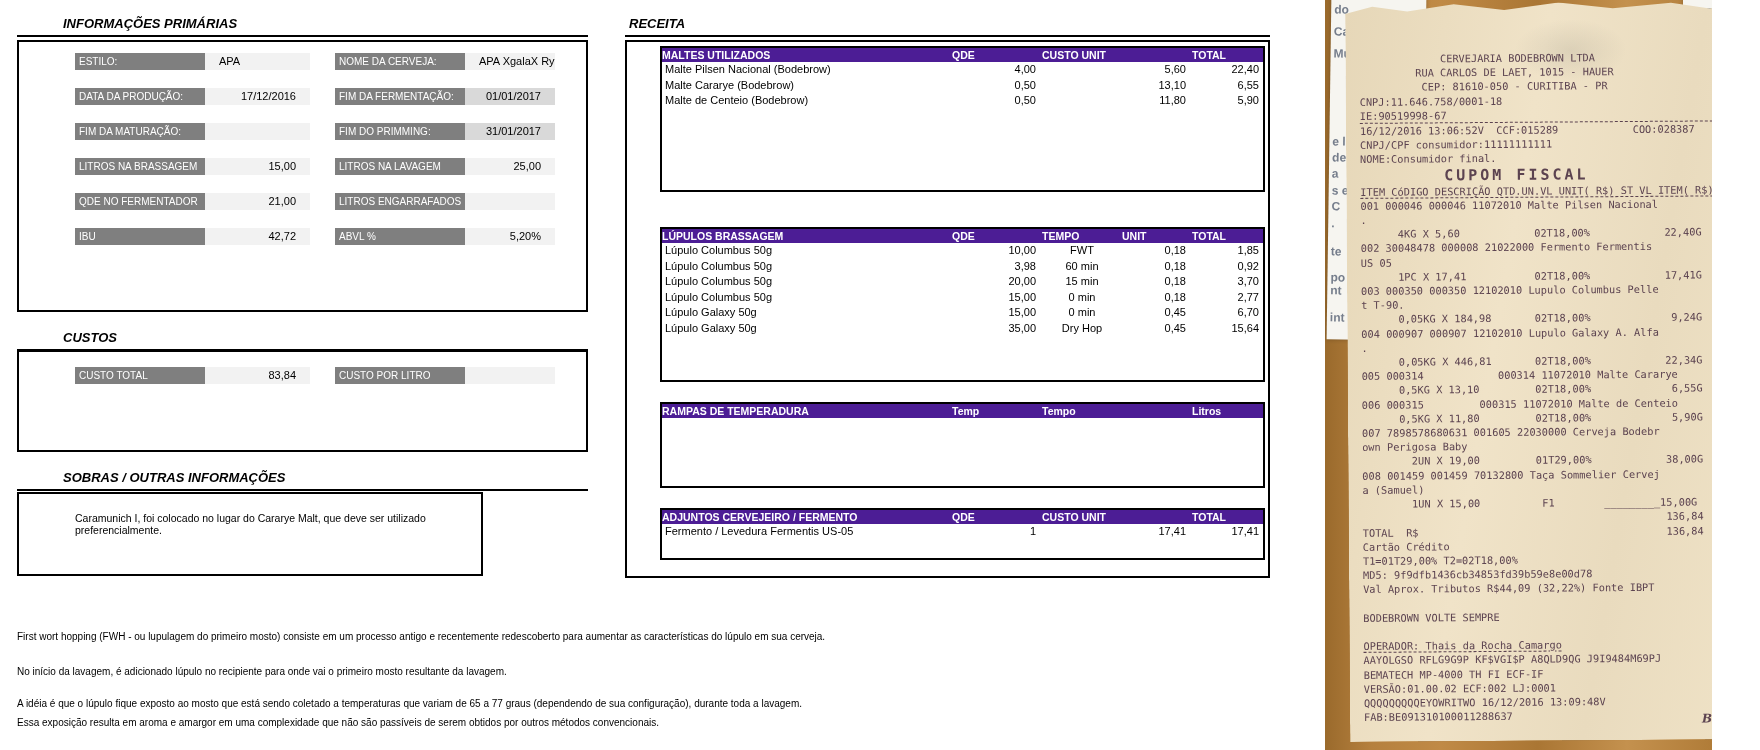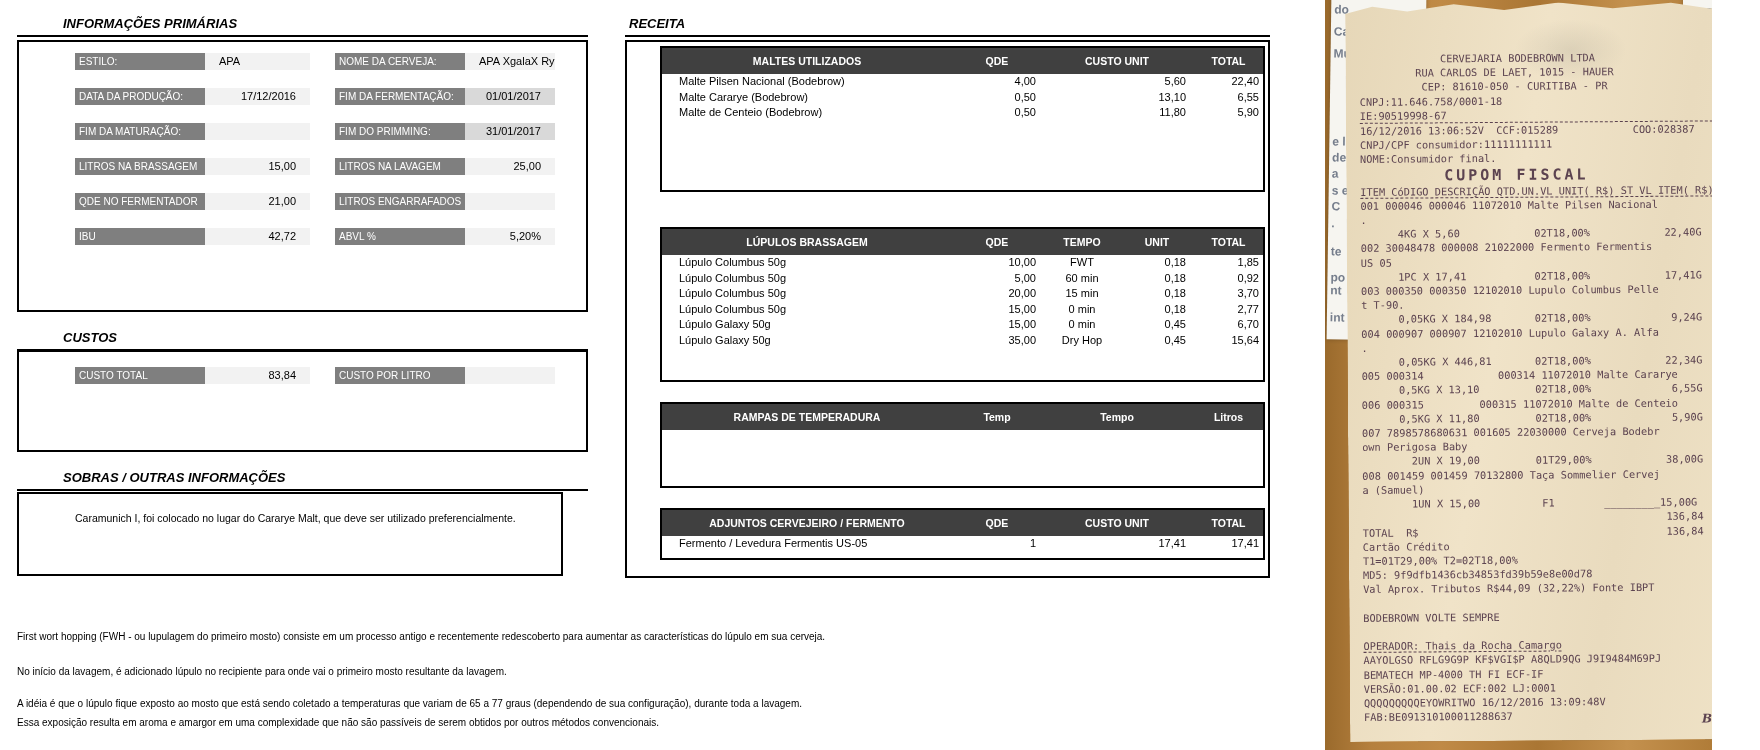--- a/index.html
+++ b/index.html
@@ -21,25 +21,25 @@
          padding:0 0 0 4px; white-space:nowrap; overflow:hidden; }
   .val { background:#F2F2F2; font-size:11px; line-height:17px; height:17px; padding:0 14px;
          color:#000; white-space:nowrap; overflow:hidden; }
   .val.num { text-align:right; }
   .val.muted { background:#D9D9D9; }
   .val.hl { background:#FFFF00; }
 
   
   .tbox { position:absolute; border:2px solid #000; background:#fff; overflow:hidden; }
   table { border-collapse:collapse; width:100%; table-layout:fixed; }
-  th { background:#404040; color:#fff; font-size:10.5px; font-weight:bold; height:26px;
-       text-align:center; white-space:nowrap; overflow:hidden; }
+  th { background:#4c1d95; color:#fff; font-size:10.5px; font-weight:bold; height:14px;
+       text-align:left; white-space:nowrap; overflow:hidden; }
   td { font-size:11px; height:15.5px; line-height:15px; padding:0 2px; color:#000;
        white-space:nowrap; overflow:hidden; }
-  td.l { text-align:left; padding-left:17px; }
+  td.l { text-align:left; padding-left:3px; }
   td.r { text-align:right; padding-right:6px; }
   td.c { text-align:center; }
 
   .note { font-size:10.5px; color:#000; }
   .footnote { position:absolute; left:17px; font-size:10px; color:#000; white-space:nowrap; }
 
   
   #photo { position:absolute; left:1325px; top:0; width:387px; height:750px; overflow:hidden;
            background:linear-gradient(90deg,#9a6a2c 0%,#b5803e 12%,#c08a46 30%,#aa7634 55%,#c4914e 78%,#b07c38 100%); }
   .paper { position:absolute; background:#f6f5f0; box-shadow:0 0 4px rgba(0,0,0,.25); }
@@ -123,21 +123,21 @@
           <div class="lbl">CUSTO TOTAL</div>
           <div class="val num">83,84</div>
           <div></div>
           <div class="lbl">CUSTO POR LITRO</div>
           <div class="val"></div>
         </div>
       </div>
   </div>
 
   <div class="sec-title" style="left:17px; top:470px; width:571px; padding-left:46px;">SOBRAS / OUTRAS INFORMAÇÕES</div>
-  <div class="box" style="left:17px; top:492px; width:546px; height:84px;padding-left:20px;">
+  <div class="box" style="left:17px; top:492px; width:466px; height:84px;padding-left:20px;">
     <div class="note" style="position:absolute; left:56px; top:18px;">Caramunich I, foi colocado no lugar do Cararye Malt, que deve ser utilizado preferencialmente.</div>
   </div>
 
   <div class="sec-title" style="left:625px; top:16px; width:645px; padding-left:4px;">RECEITA</div>
   <div class="box" style="left:625px; top:40px; width:645px; height:538px;">
 
     <div class="tbox" style="left:33px; top:4px; width:605px; height:146px;">
       <table>
           <colgroup>
             <col style="width: 290px;">
@@ -197,21 +197,21 @@
           <tbody>
             <tr>
               <td class="l">Lúpulo Columbus 50g</td>
               <td class="r">10,00</td>
               <td class="c">FWT</td>
               <td class="r">0,18</td>
               <td class="r">1,85</td>
             </tr>
             <tr>
               <td class="l">Lúpulo Columbus 50g</td>
-              <td class="r">5,00</td>
+              <td class="r">3,98</td>
               <td class="c">60 min</td>
               <td class="r">0,18</td>
               <td class="r">0,92</td>
             </tr>
             <tr>
               <td class="l">Lúpulo Columbus 50g</td>
               <td class="r">20,00</td>
               <td class="c">15 min</td>
               <td class="r">0,18</td>
               <td class="r">3,70</td>

